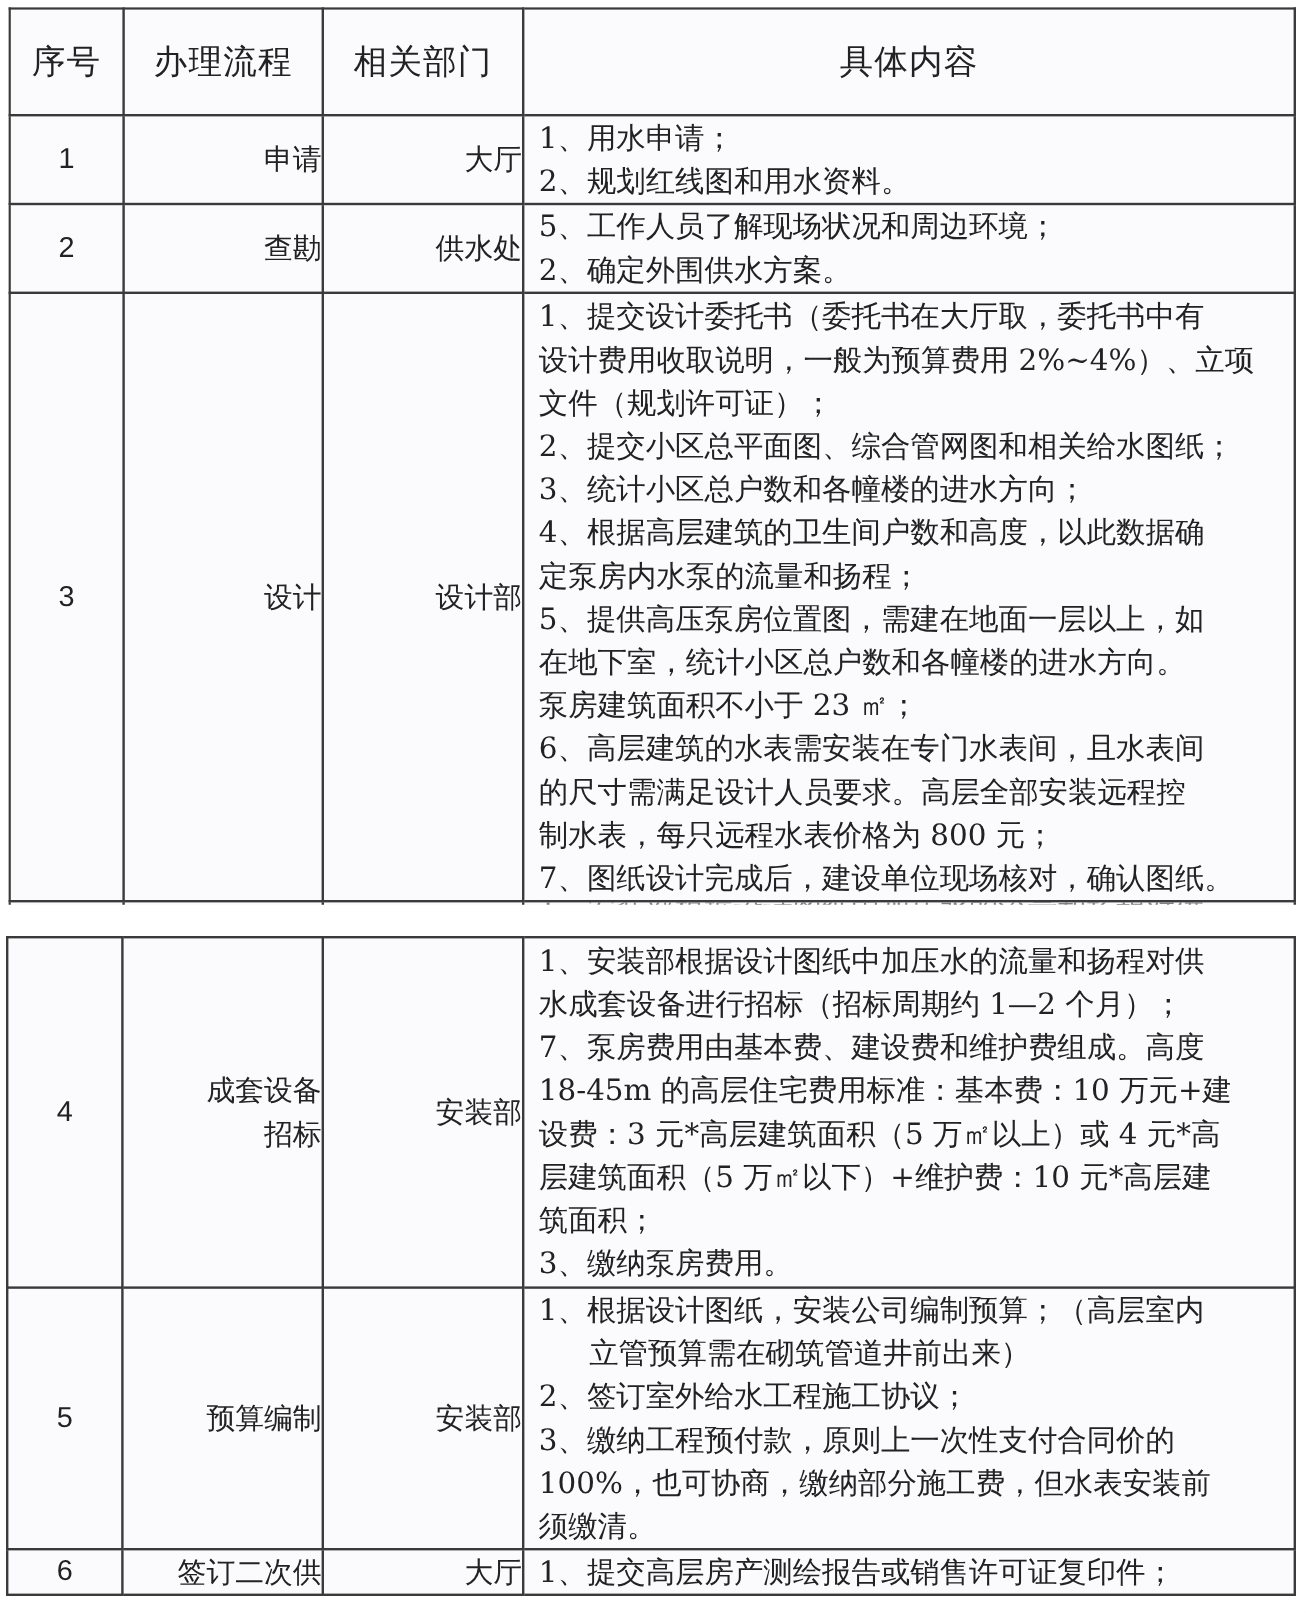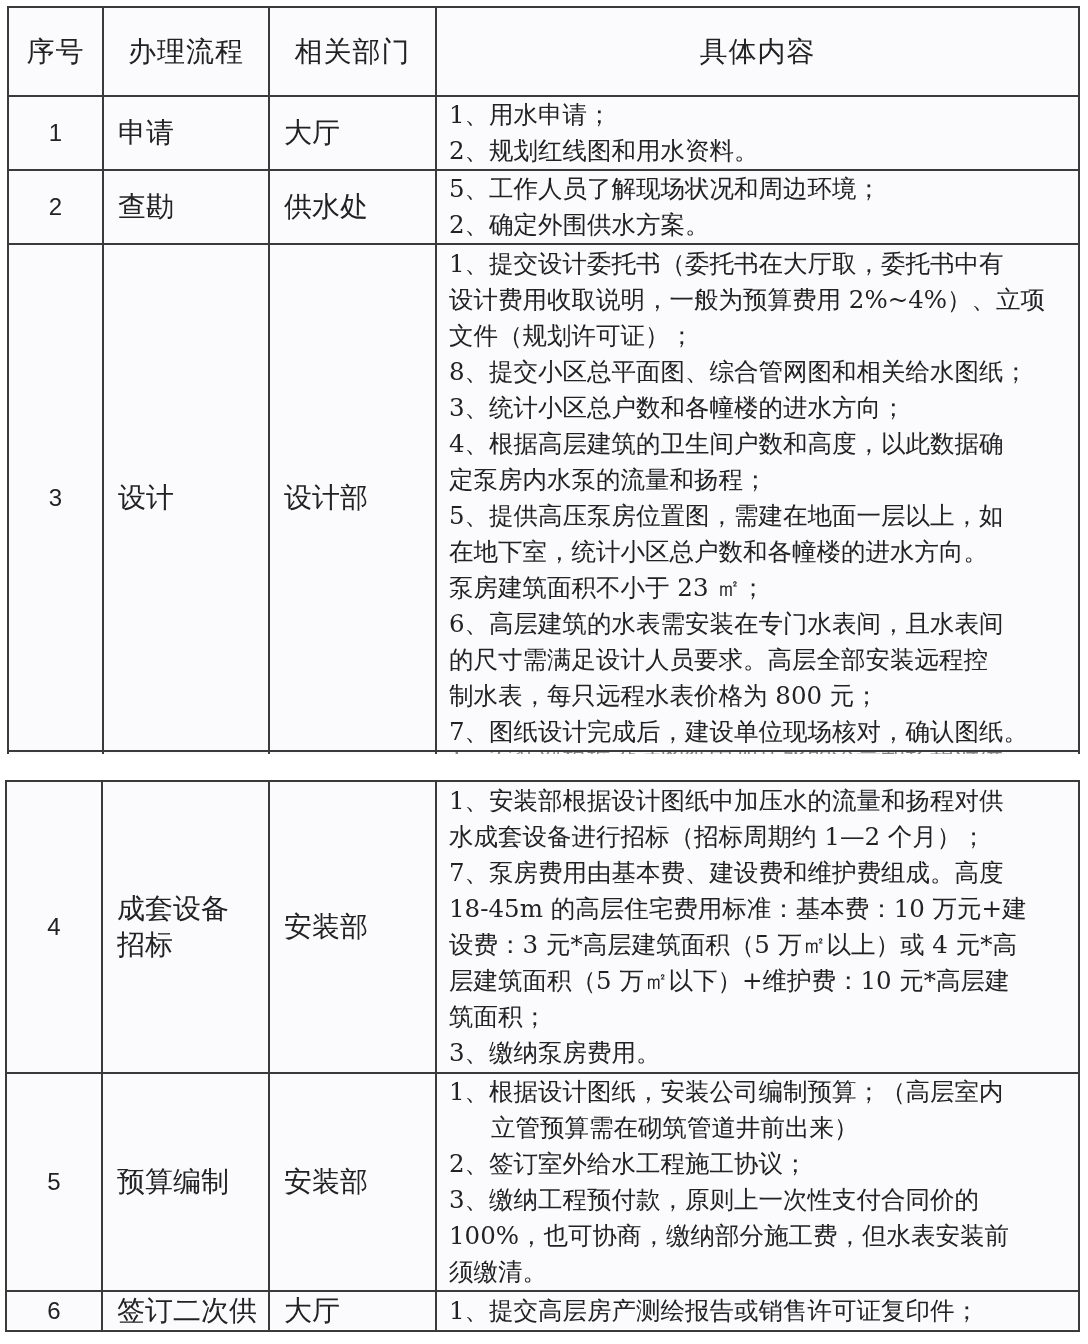--- a/index.html
+++ b/index.html
@@ -30,21 +30,21 @@
       vertical-align: middle;
       font-weight: normal;
       overflow: hidden;
     }
     th {
       font-size: 28px;
       text-align: center;
       letter-spacing: 1px;
     }
     .c-no { text-align: center; font-family: "Liberation Sans", sans-serif; font-size: 24px; }
-    .c-step, .c-dept { font-size: 28px; padding-left: 14px; text-align: left; }
+    .c-step, .c-dept { font-size: 24px; padding-left: 14px; text-align: right; }
     .c-content {
       font-size: 24.5px;
       line-height: 36px;
       padding: 0 24px 0 12px;
       text-align: justify;
       text-align-last: left;
     }
     .line { display: block; white-space: nowrap; }
     .indent { padding-left: 42px; }
     .cut-text {
@@ -93,21 +93,21 @@
         </td>
       </tr>
       <tr style="height:507px">
         <td class="c-no">3</td>
         <td class="c-step">设计</td>
         <td class="c-dept">设计部</td>
         <td class="c-content">
           <span class="line">1、提交设计委托书（委托书在大厅取，委托书中有</span>
           <span class="line">设计费用收取说明，一般为预算费用 2%~4%）、立项</span>
           <span class="line">文件（规划许可证）；</span>
-          <span class="line">8、提交小区总平面图、综合管网图和相关给水图纸；</span>
+          <span class="line">2、提交小区总平面图、综合管网图和相关给水图纸；</span>
           <span class="line">3、统计小区总户数和各幢楼的进水方向；</span>
           <span class="line">4、根据高层建筑的卫生间户数和高度，以此数据确</span>
           <span class="line">定泵房内水泵的流量和扬程；</span>
           <span class="line">5、提供高压泵房位置图，需建在地面一层以上，如</span>
           <span class="line">在地下室，统计小区总户数和各幢楼的进水方向。</span>
           <span class="line">泵房建筑面积不小于 23 ㎡；</span>
           <span class="line">6、高层建筑的水表需安装在专门水表间，且水表间</span>
           <span class="line">的尺寸需满足设计人员要求。高层全部安装远程控</span>
           <span class="line">制水表，每只远程水表价格为 800 元；</span>
           <span class="line">7、图纸设计完成后，建设单位现场核对，确认图纸。</span>

